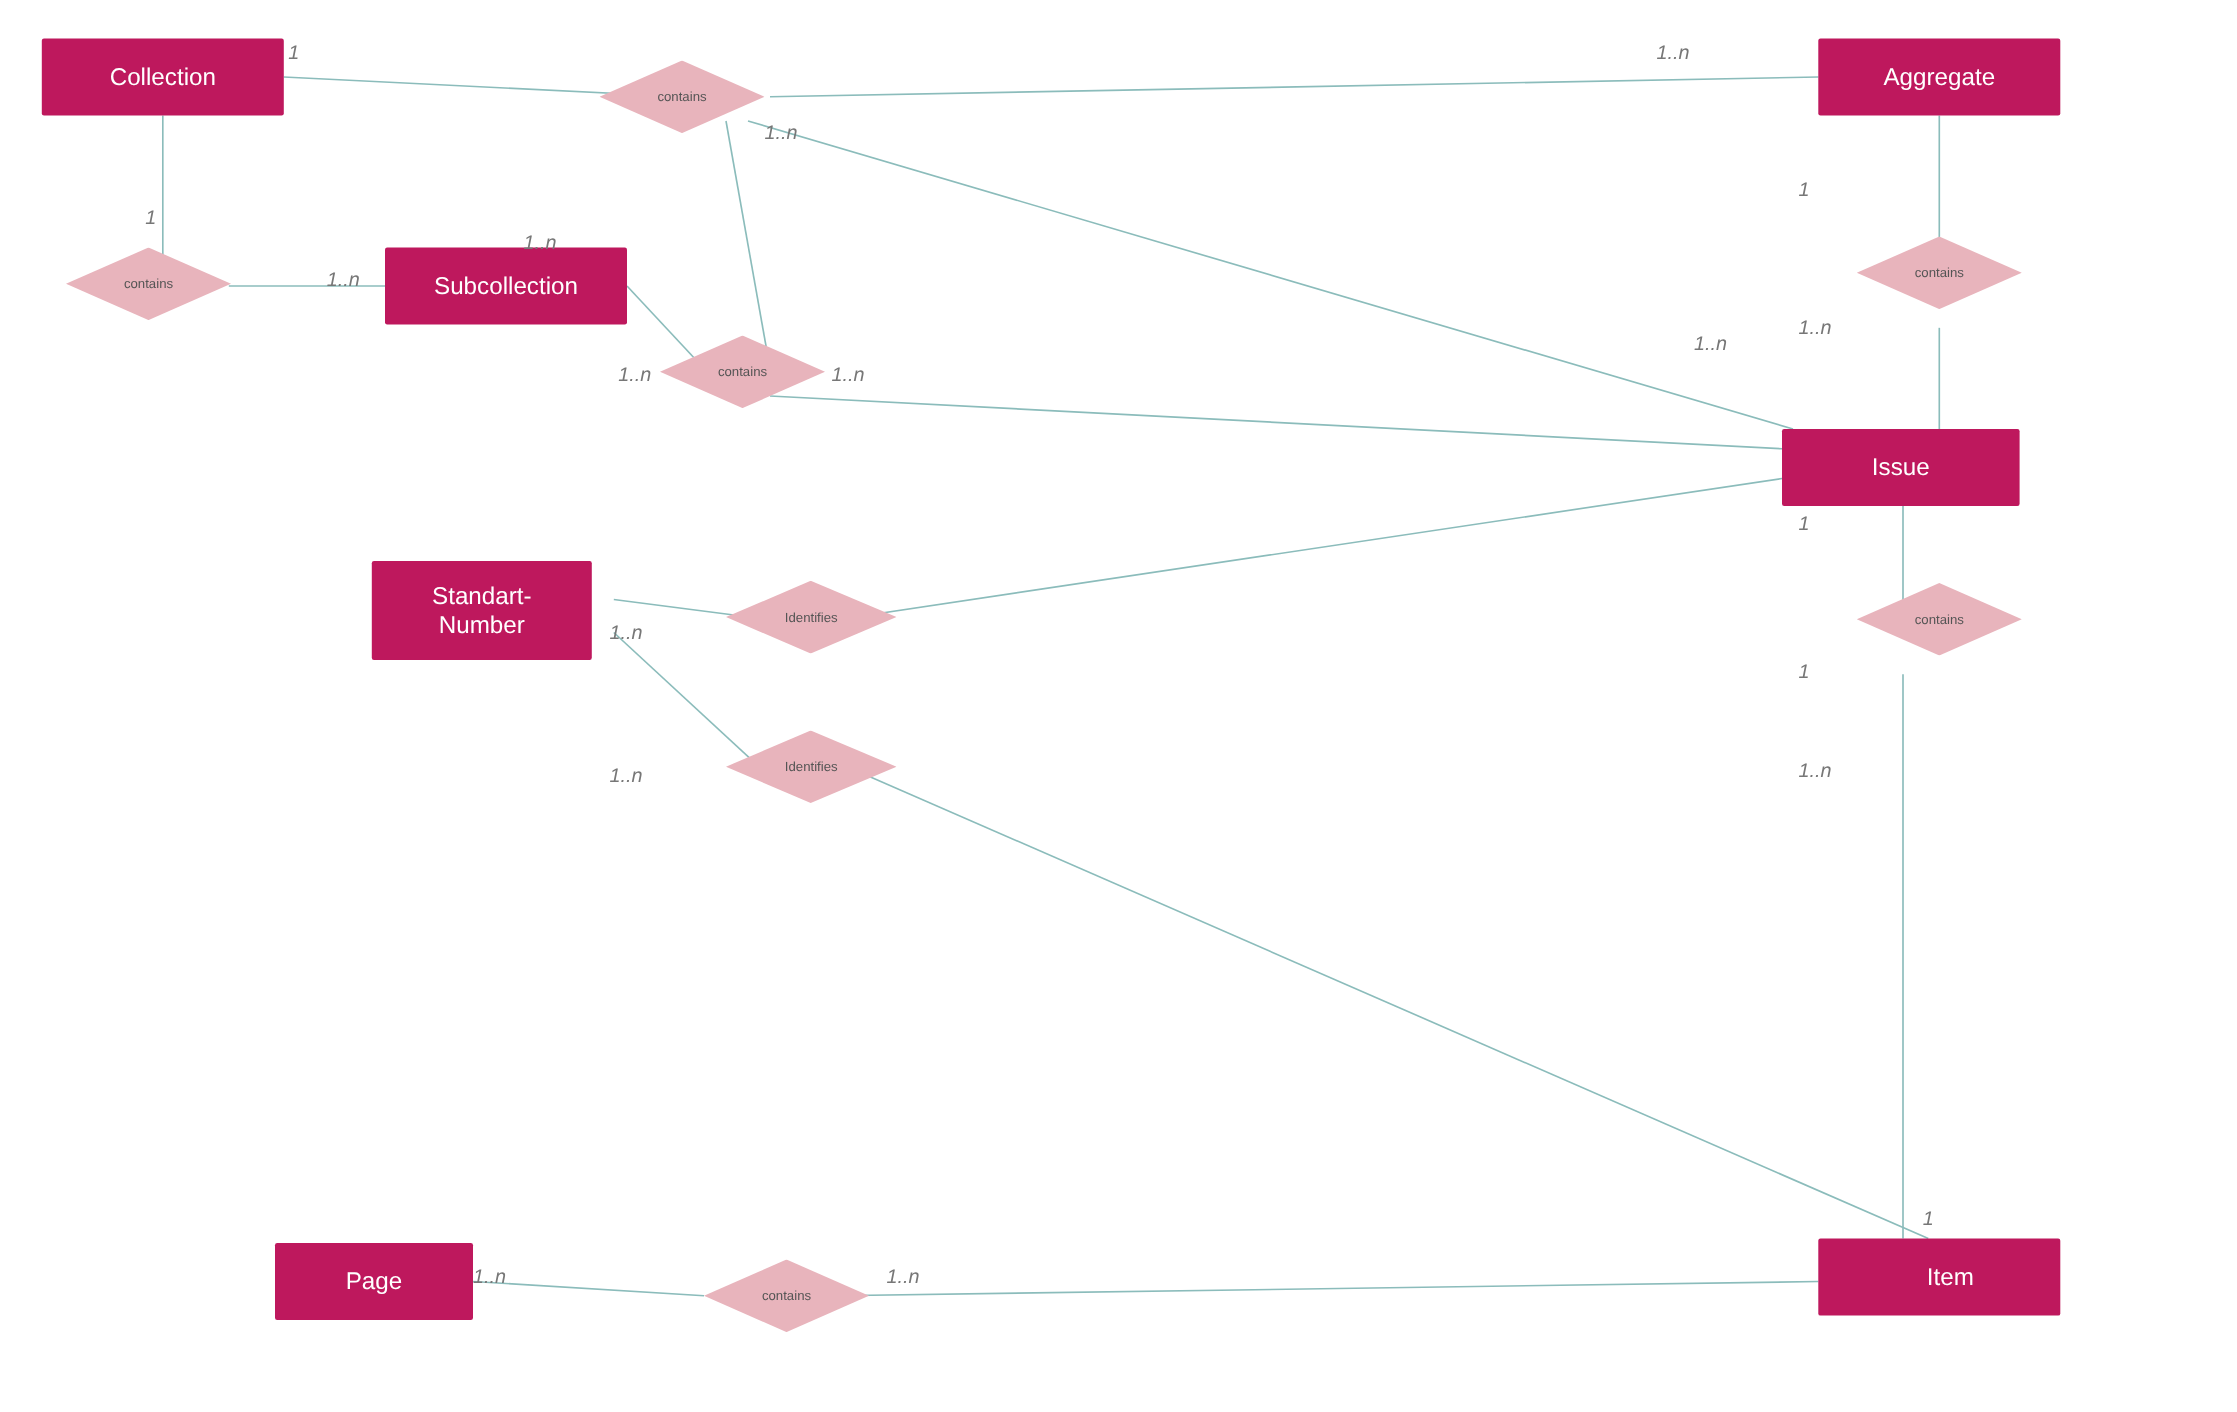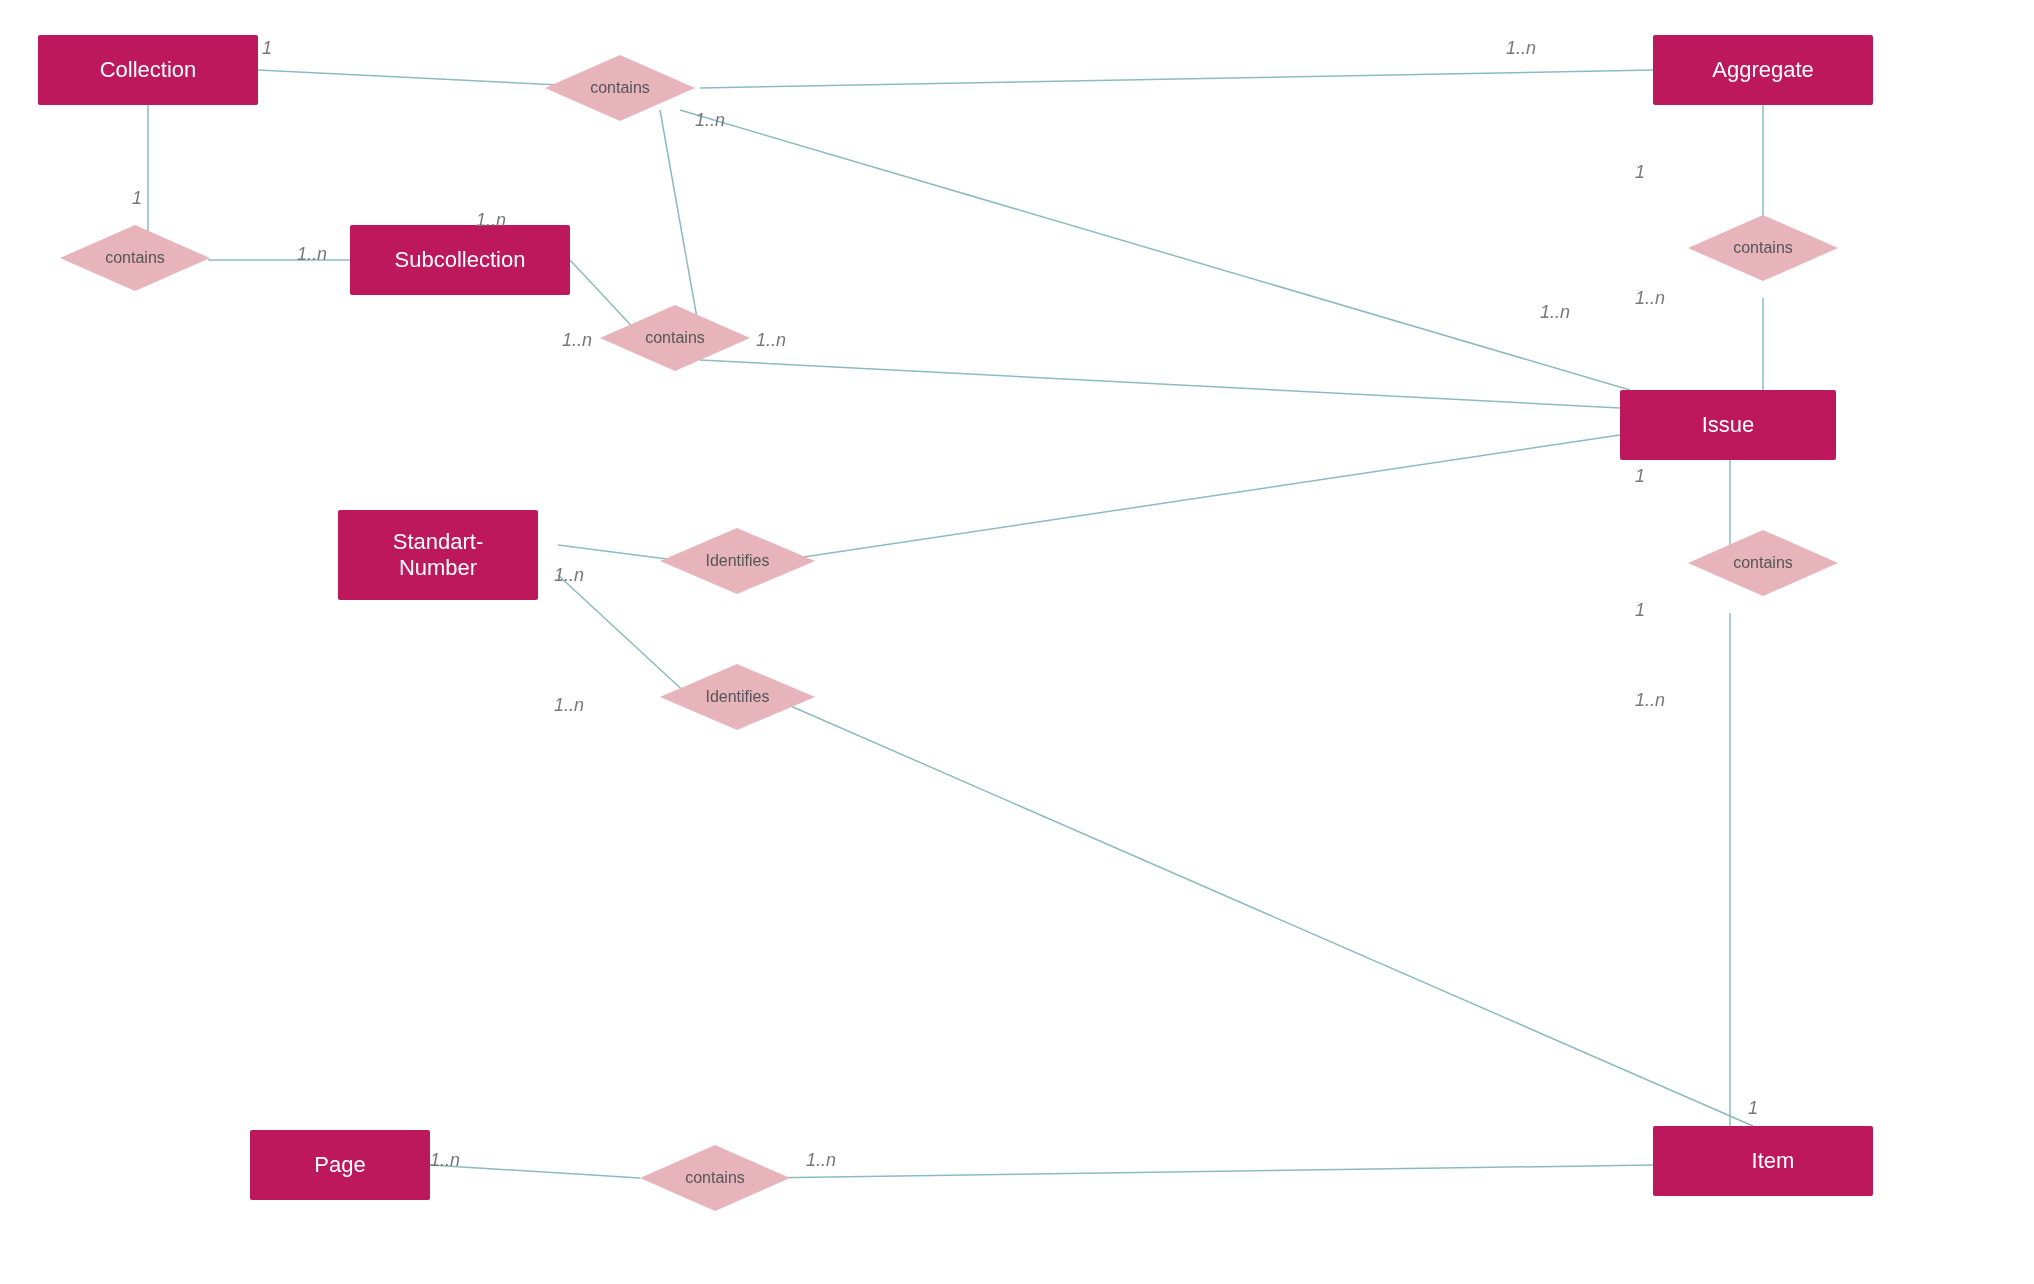--- a/index.html
+++ b/index.html
@@ -43,21 +43,21 @@
       align-items: center;
       justify-content: center;
     }
     .diamond-shape svg {
       position: absolute;
       top: 0; left: 0;
     }
     .diamond-text {
       position: relative;
       z-index: 2;
-      font-size: 16px;
+      font-size: 12px;
       color: #555;
       text-align: center;
     }
     .cardinality {
       position: absolute;
       font-size: 18px;
       color: #777;
       font-style: italic;
     }
   </style>

